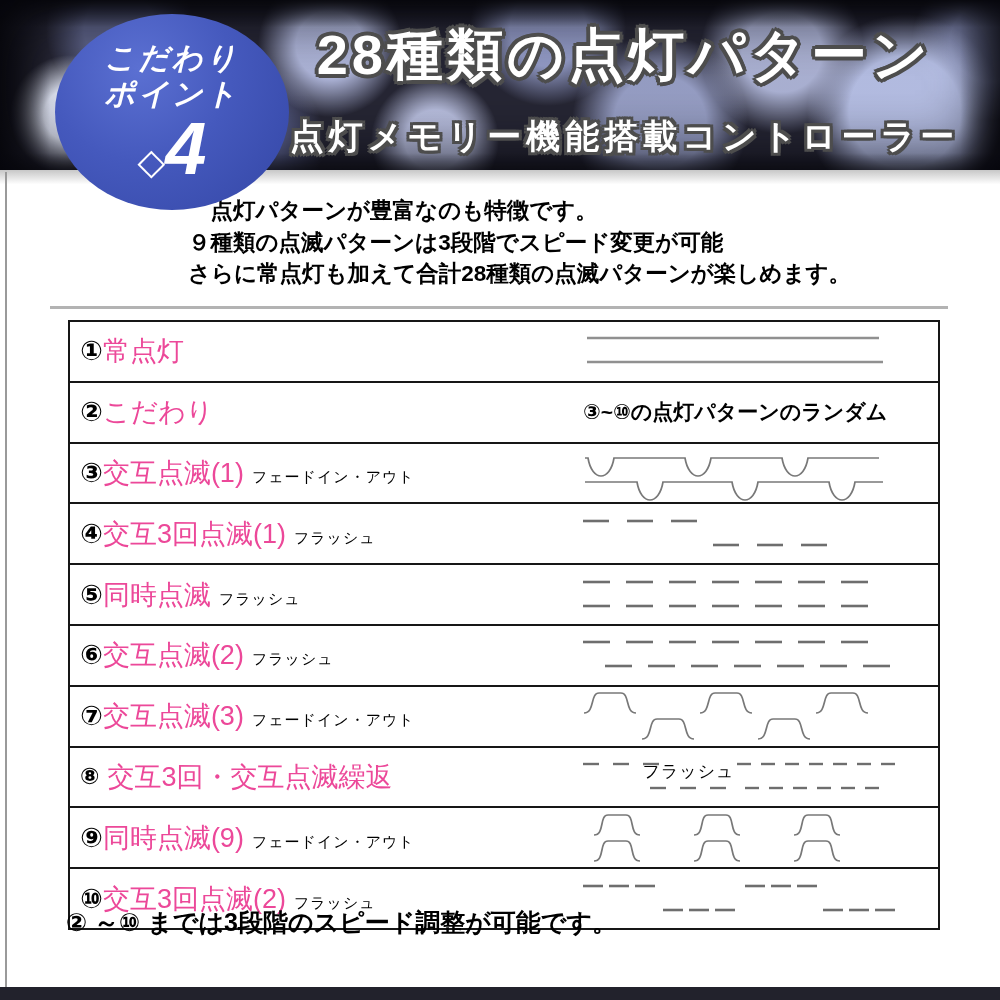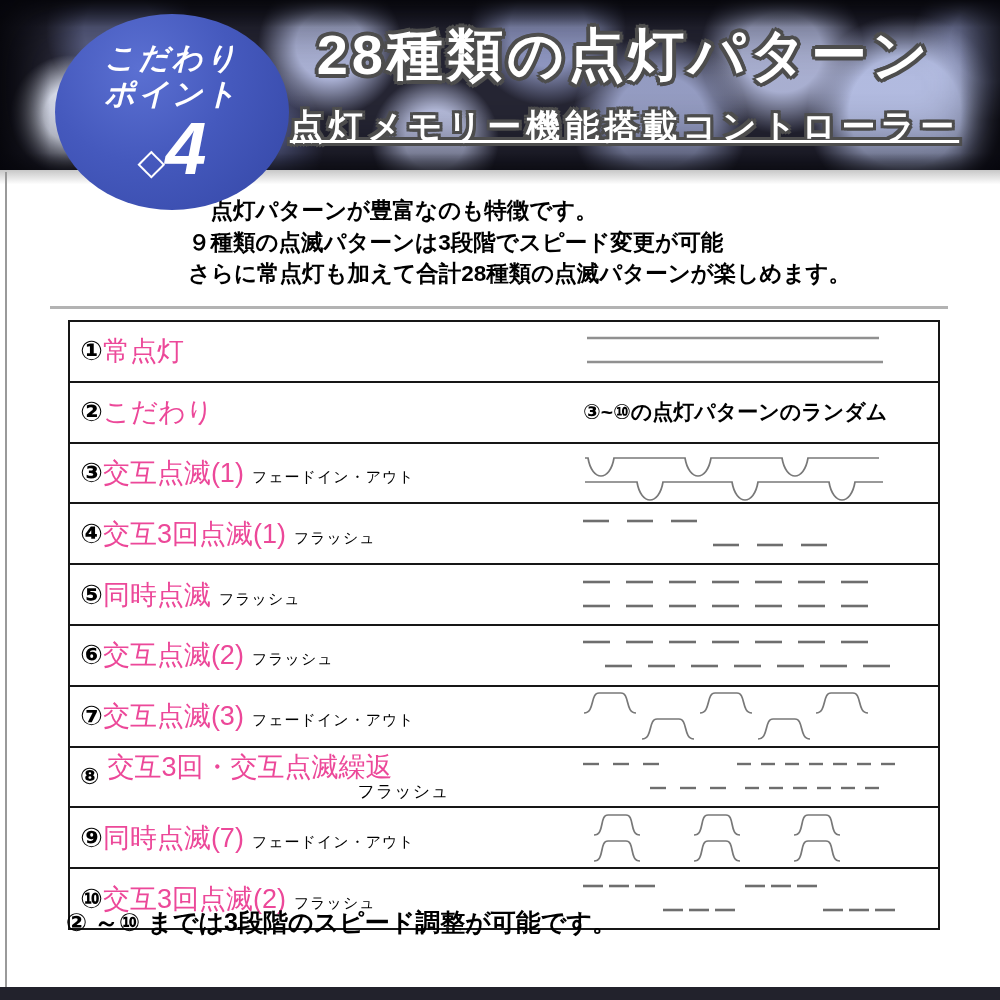--- a/index.html
+++ b/index.html
@@ -31,24 +31,23 @@
     position:absolute; left:0; top:170px; width:1000px; height:16px;
     background:linear-gradient(180deg,#c7c7c7 0%, #ffffff 90%);
   }
   .title-block { position:absolute; left:262px; top:18px; width:725px; text-align:center; }
   .main-title {
     font-size:56px; font-weight:bold; color:#ffffff; letter-spacing:4px; white-space:nowrap;
     text-shadow:-3px -3px 0 #4d4d4d,3px -3px 0 #4d4d4d,-3px 3px 0 #4d4d4d,3px 3px 0 #4d4d4d,
                 -4px 0 0 #4d4d4d,4px 0 0 #4d4d4d,0 -4px 0 #4d4d4d,0 4px 0 #4d4d4d;
   }
   .sub-title {
-    margin-top:10px; font-size:34px; font-weight:bold; color:#ffffff; letter-spacing:5px; white-space:nowrap;
+    margin-top:20px; font-size:34px; font-weight:bold; color:#ffffff; letter-spacing:5px; white-space:nowrap;
     text-shadow:-3px -3px 0 #4d4d4d,3px -3px 0 #4d4d4d,-3px 3px 0 #4d4d4d,3px 3px 0 #4d4d4d,
                 -3px 0 0 #4d4d4d,3px 0 0 #4d4d4d,0 -3px 0 #4d4d4d,0 3px 0 #4d4d4d;
-    text-decoration:underline;
   }
 
   
   .badge {
     position:absolute; left:55px; top:14px; width:234px; height:196px; border-radius:50%;
     background:radial-gradient(circle at 36% 28%, #5b70d2 0%, #4559bd 45%, #3a4dae 80%);
     display:flex; flex-direction:column; align-items:center; justify-content:center;
     color:#ffffff; z-index:5;font-style:italic;
   }
   .badge-line { font-size:30px; font-weight:bold; letter-spacing:3px; line-height:36px; white-space:nowrap; }
@@ -73,21 +72,21 @@
   .trow:first-child { border-top:none; }
   .label-wrap { display:flex; align-items:baseline; padding-left:10px; white-space:nowrap; }
   .pnum  { font-size:27px; font-weight:bold; color:#000; }
   .pname { font-size:27px; font-weight:normal; color:#ec4899; }
   .psub  { font-size:15px; font-weight:normal; color:#000; margin-left:8px; letter-spacing:1px; }
   .wave-area { position:absolute; left:513px; top:50%; transform:translateY(-50%); width:312px; height:58px; }
   .wave-text { position:absolute; left:513px; top:50%; transform:translateY(-50%); font-size:21px; font-weight:bold; color:#000000; white-space:nowrap; }
   
   .trow.two-line .label-wrap { align-items:center; }
   .trow.two-line .pnum { font-size:23px; margin-right:8px; }
-  .two-line-col { display:flex; flex-direction:column; }
+  .two-line-col { display:flex; flex-direction:row; }
   .two-line-col .pname { line-height:30px; }
   .two-line-col .psub { margin-left:250px; font-size:17px; line-height:20px; }
 
   .footer-note { position:absolute; left:66px; top:906px; font-size:25px; font-weight:bold; color:#000; white-space:pre; }
 </style>
 </head>
 <body>
 
 <div class="page">
 
@@ -247,21 +246,21 @@
           <line x1="186" y1="40" x2="200" y2="40" stroke="#6e6e6e" stroke-width="2.4"></line>
           <line x1="210" y1="40" x2="224" y2="40" stroke="#6e6e6e" stroke-width="2.4"></line>
           <line x1="234" y1="40" x2="248" y2="40" stroke="#6e6e6e" stroke-width="2.4"></line>
           <line x1="258" y1="40" x2="272" y2="40" stroke="#6e6e6e" stroke-width="2.4"></line>
           <line x1="282" y1="40" x2="296" y2="40" stroke="#6e6e6e" stroke-width="2.4"></line>
         </svg>
       </div>
       <div class="trow">
         <div class="label-wrap">
           <span class="pnum">⑨</span>
-          <span class="pname">同時点滅(7)</span>
+          <span class="pname">同時点滅(9)</span>
           <span class="psub">フェードイン・アウト</span>
         </div>
         <svg viewBox="0 0 312 58" width="312" height="58" class="wave-area">
           <path d="M 11 26 C 22 26, 16 6, 25 6 L 43 6 C 52 6, 46 26, 57 26" fill="none" stroke="#787878" stroke-width="1.7"></path>
           <path d="M 111 26 C 122 26, 116 6, 125 6 L 143 6 C 152 6, 146 26, 157 26" fill="none" stroke="#787878" stroke-width="1.7"></path>
           <path d="M 211 26 C 222 26, 216 6, 225 6 L 243 6 C 252 6, 246 26, 257 26" fill="none" stroke="#787878" stroke-width="1.7"></path>
           <path d="M 11 52 C 22 52, 16 32, 25 32 L 43 32 C 52 32, 46 52, 57 52" fill="none" stroke="#787878" stroke-width="1.7"></path>
           <path d="M 111 52 C 122 52, 116 32, 125 32 L 143 32 C 152 32, 146 52, 157 52" fill="none" stroke="#787878" stroke-width="1.7"></path>
           <path d="M 211 52 C 222 52, 216 32, 225 32 L 243 32 C 252 32, 246 52, 257 52" fill="none" stroke="#787878" stroke-width="1.7"></path>
         </svg>

